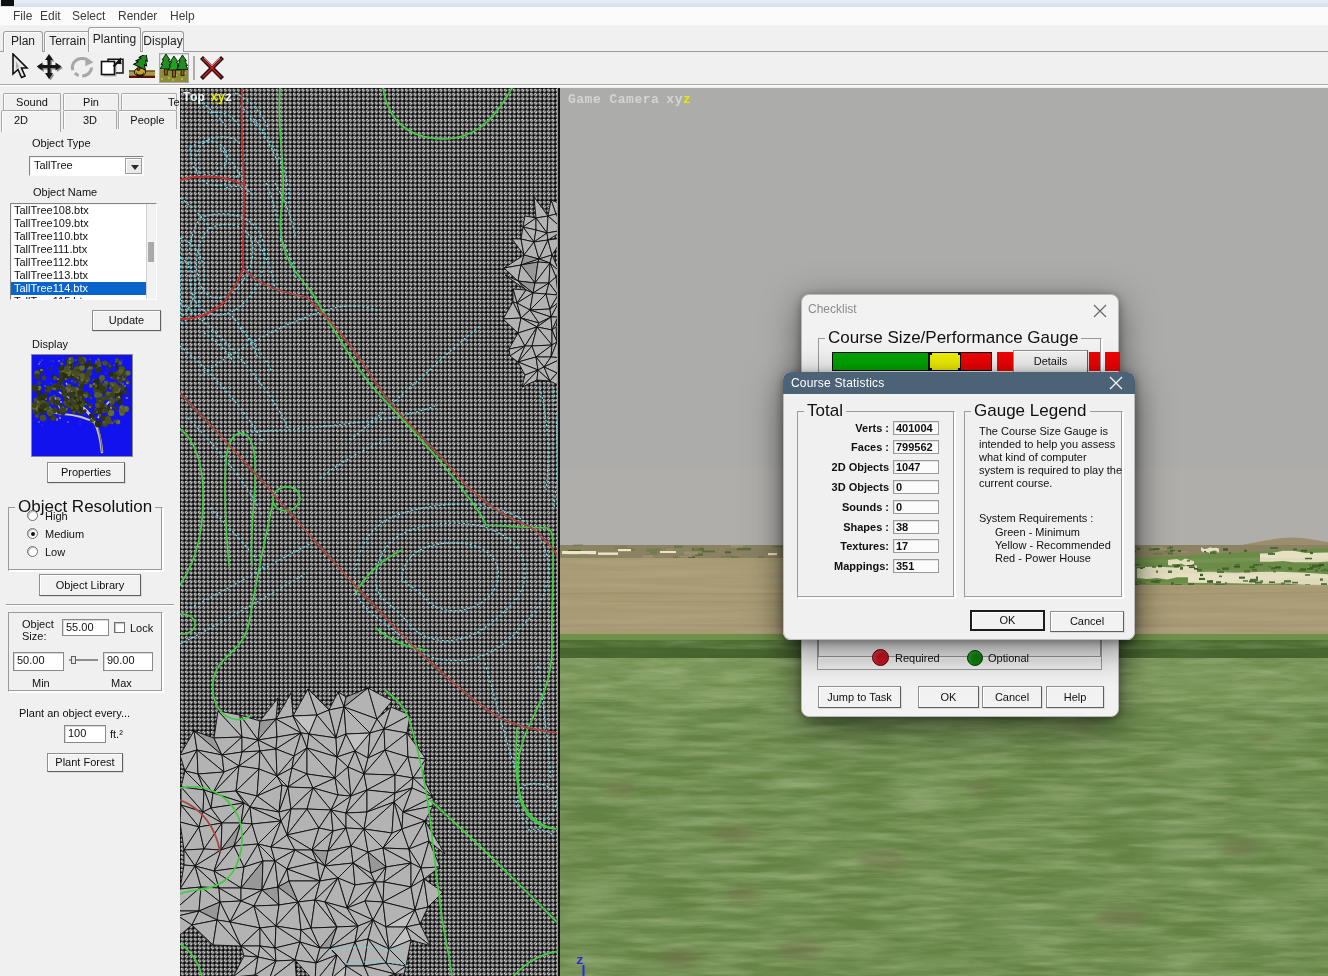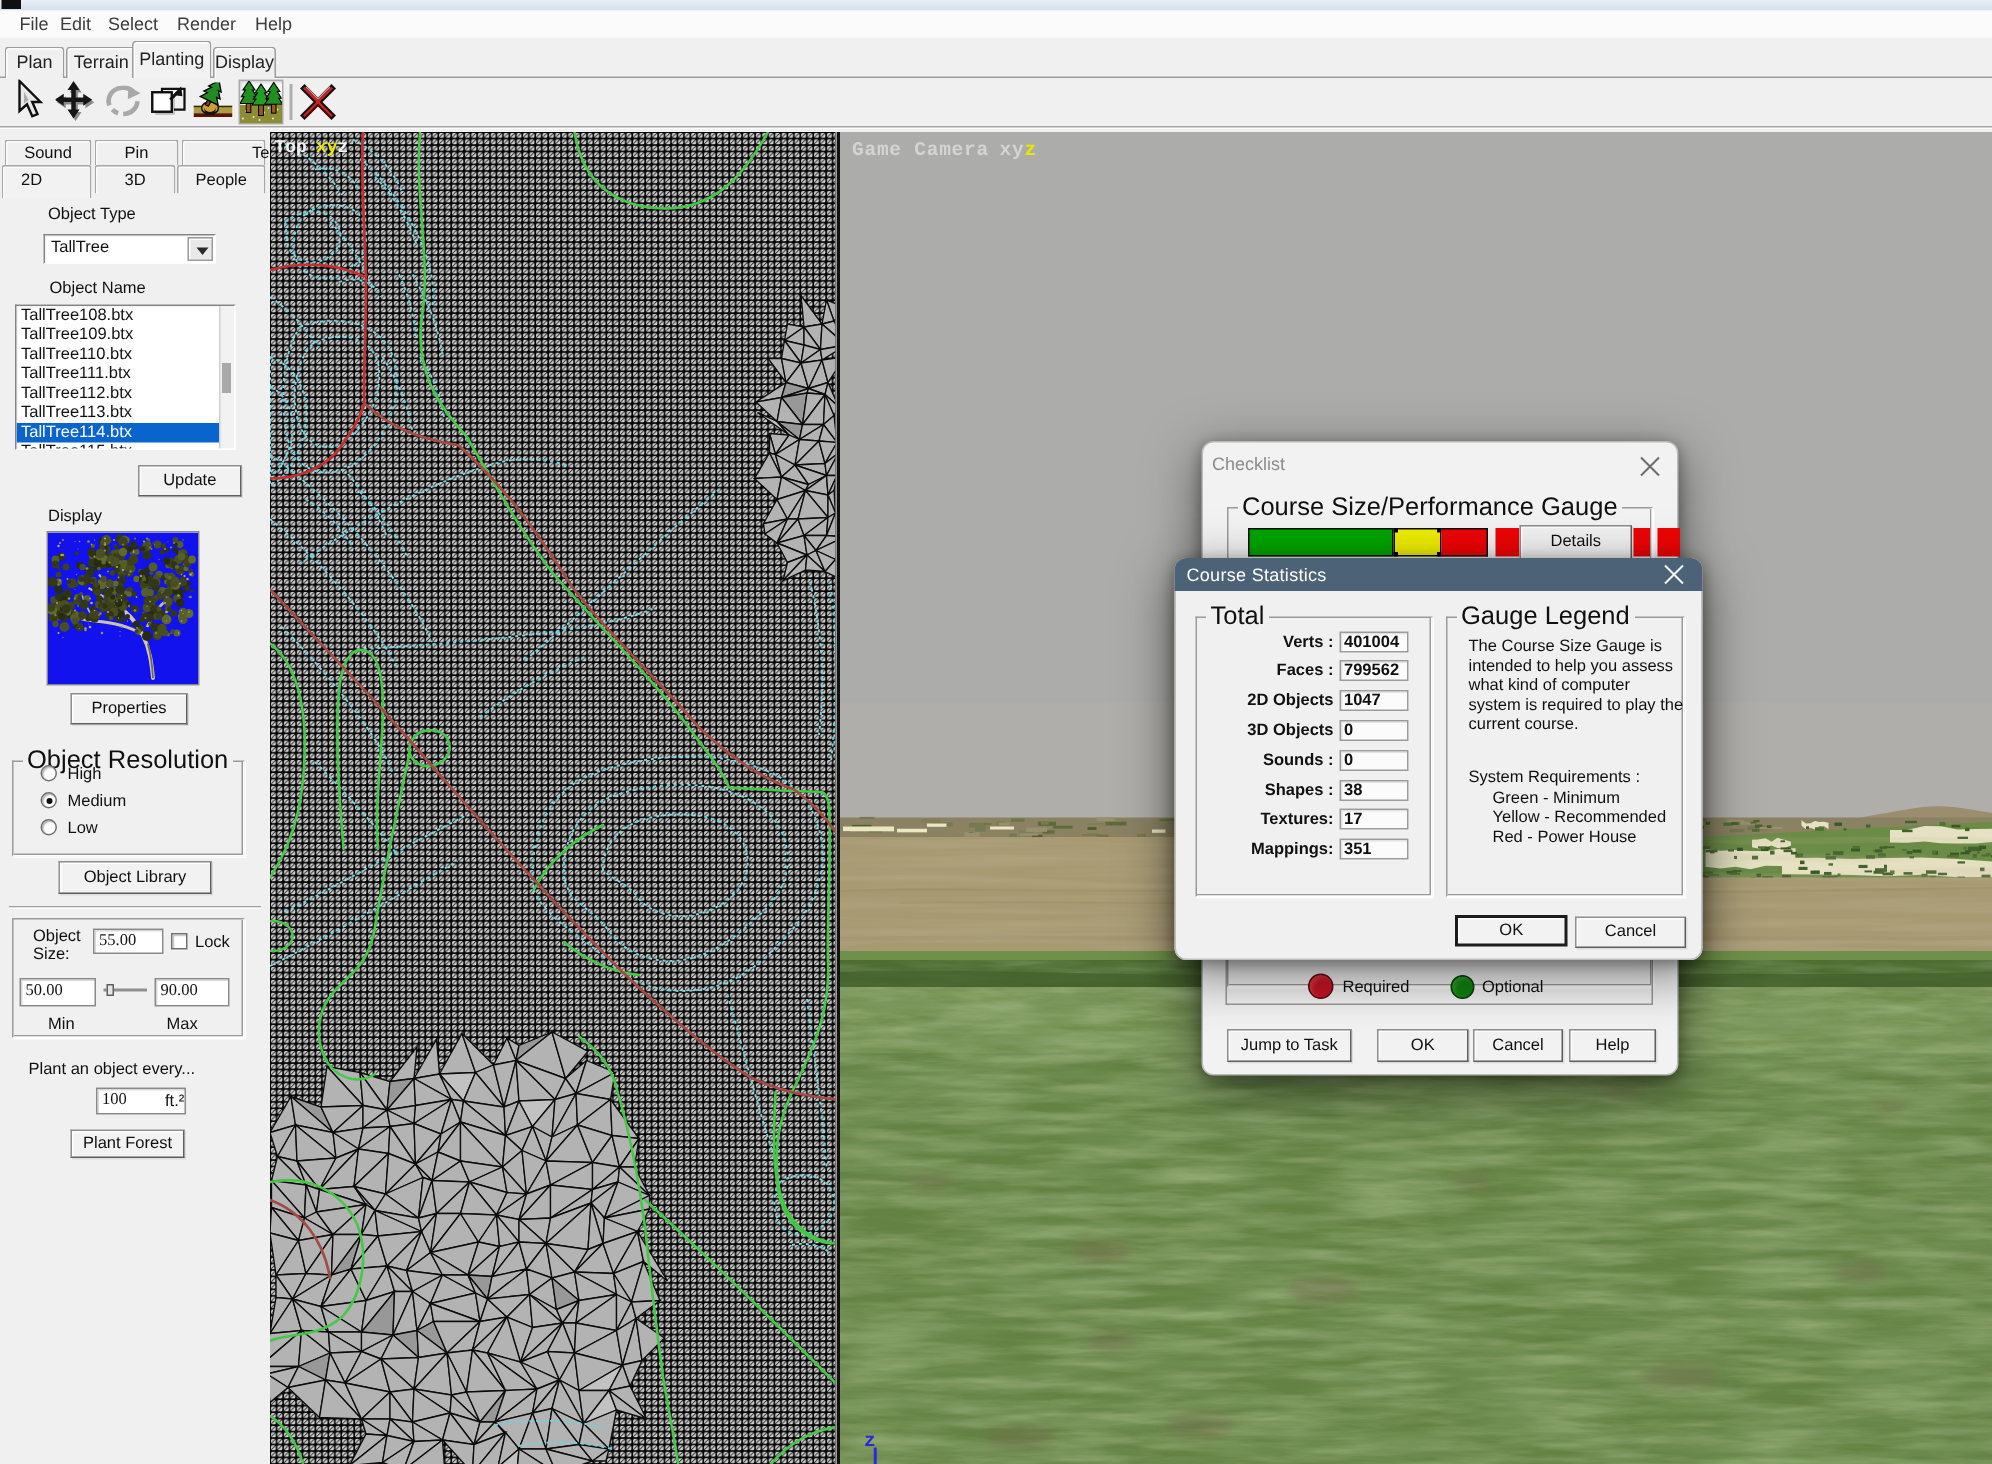--- a/index.html
+++ b/index.html
@@ -28,21 +28,21 @@
 #tool-forest-btn{left:159px;top:1px;width:30px;height:30px;background:#fbfbfb;border:1px solid #a9a9a9;box-shadow:inset 1px 1px 2px #cfcfcf;}
 
 #left-panel{left:0;top:88px;width:180px;height:888px;background:#f0f0f0;font-size:11px;color:#111;}
 .ltab{position:absolute;background:#f0f0f0;border:1px solid #a8a8a8;border-bottom:none;font-size:11px;color:#111;
  text-align:center;border-top-left-radius:2px;border-top-right-radius:2px;box-shadow:inset 1px 1px 0 #fbfbfb;}
 .ltab-r1{top:5px;height:17px;line-height:16px;}
 .ltab-r2{top:22px;height:19px;line-height:18px;border-top:1px solid #a8a8a8;}
 .ltab-r2.active{background:#f2f2f2;z-index:2;height:22px;text-align:left;padding-left:12px;}
 .plabel{position:absolute;font-size:11px;color:#101010;}
 .sunken{background:#fff;border-top:1px solid #848484;border-left:1px solid #848484;border-bottom:1px solid #fdfdfd;border-right:1px solid #fdfdfd;box-shadow:inset 1px 1px 0 #3f3f3f0f;}
-.field{position:absolute;background:#fff;border:1px solid #898989;font-size:11px;color:#101010;padding:1px 3px;box-shadow:inset 1px 1px 0 #d9d9d9;font-family:Liberation Serif, serif;}
+.field{position:absolute;background:#fff;border:1px solid #898989;font-size:11px;color:#101010;padding:1px 3px;box-shadow:inset 1px 1px 0 #d9d9d9;}
 .btn{position:absolute;background:#f2f2f2;border:1px solid #8f8f8f;border-bottom-color:#5f5f5f;border-right-color:#5f5f5f;
  box-shadow:inset 1px 1px 0 #ffffff, 1px 1px 0 #dcdcdc;font-size:11px;color:#101010;text-align:center;font-family:"Liberation Sans",sans-serif;}
 #combo{left:29px;top:68px;width:115px;height:20px;}
 #combo .cval{position:absolute;left:4px;top:2px;font-size:11px;}
 #combo .cbtn{position:absolute;right:1px;top:1px;width:17px;height:16px;background:#e9e9e9;border:1px solid #9c9c9c;
  box-shadow:inset 1px 1px 0 #fff;}
 #combo .cbtn:after{content:"";position:absolute;left:4.5px;top:6px;border:4px solid transparent;border-top:5px solid #2a2a2a;}
 #objlist{left:10px;top:115px;width:147px;height:97px;overflow:hidden;}
 .li{height:13px;line-height:13px;padding-left:3px;white-space:nowrap;font-size:11px;}
 .li.sel{background:#0a64ce;color:#fff;}
@@ -718,21 +718,21 @@
 <div class="field" style="left:62px;top:531px;width:47px;height:17px;">55.00</div>
 <div class="checkbox" style="left:114px;top:534px;"></div>
 <div class="plabel" style="left:130px;top:534px;">Lock</div>
 <div class="field" style="left:13px;top:564px;width:51px;height:19px;">50.00</div>
 <div class="abs" style="left:69px;top:571px;width:29px;height:2px;background:#8f8f8f;"></div>
 <div class="abs" style="left:71px;top:568px;width:5px;height:8px;background:#e6e6e6;border:1px solid #5f5f5f;"></div>
 <div class="field" style="left:103px;top:564px;width:50px;height:19px;">90.00</div>
 <div class="plabel" style="left:32px;top:589px;">Min</div>
 <div class="plabel" style="left:111px;top:589px;">Max</div>
 <div class="plabel" style="left:19px;top:619px;">Plant an object every...</div>
-<div class="field" style="left:64px;top:637px;width:60px;height:18px;">100</div>
+<div class="field" style="left:64px;top:637px;width:42px;height:18px;">100</div>
 <div class="plabel" style="left:110px;top:640px;">ft.²</div>
 <div class="btn" style="left:47px;top:665px;width:76px;height:19px;line-height:17px;">Plant Forest</div>
 </div>
 <div id="map-view" class="abs">
       <svg width="377" height="888" viewBox="0 0 377 888" xmlns="http://www.w3.org/2000/svg" style="display:block">
         <defs>
           <pattern id="mesh" width="4.31" height="4.31" patternUnits="userSpaceOnUse">
             <rect width="4.31" height="4.31" fill="#050505"></rect>
             <rect x="0.65" y="0.65" width="3.25" height="3.25" rx="1.0" fill="#d0d0d0"></rect>
             <path d="M0.85,3.55 L3.55,0.85" stroke="#1a1a1a" stroke-width="0.62"></path>

